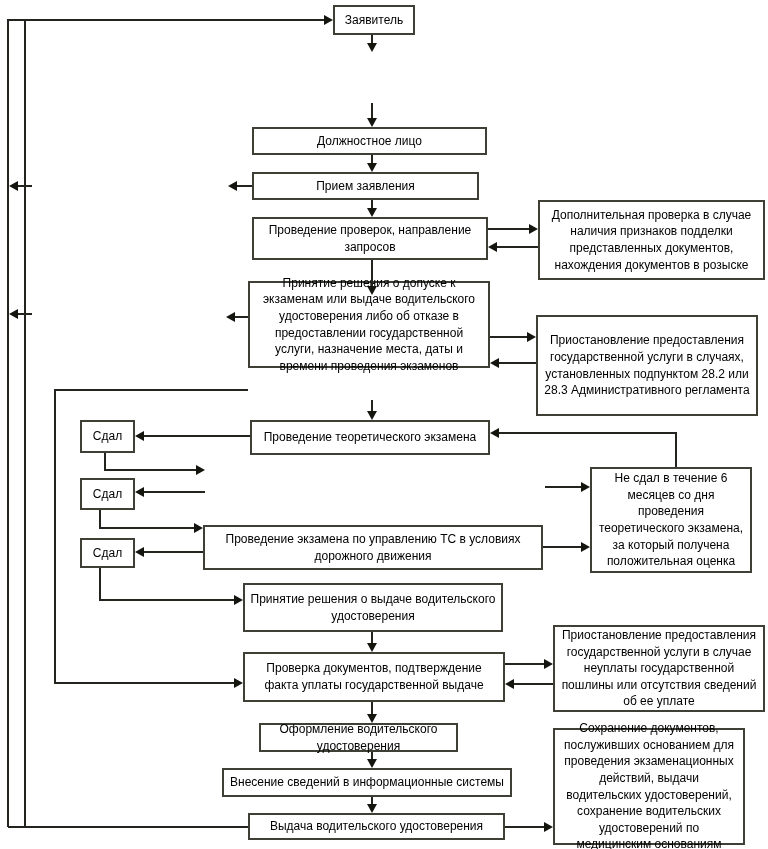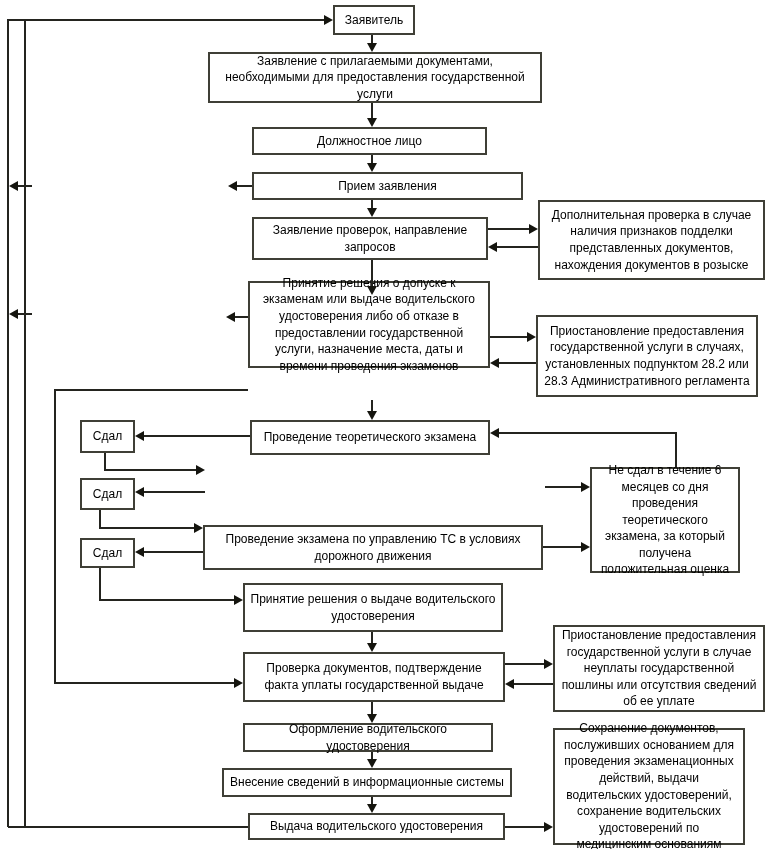--- a/index.html
+++ b/index.html
@@ -26,37 +26,36 @@
   .ar-r{border-top:5px solid transparent;border-bottom:5px solid transparent;border-left:9px solid #15150f;}
   .ar-l{border-top:5px solid transparent;border-bottom:5px solid transparent;border-right:9px solid #15150f;}
   .ar-d{border-left:5px solid transparent;border-right:5px solid transparent;border-top:9px solid #15150f;}
 </style>
 </head>
 <body>
 
 <div id="canvas">
 
   <div class="node" style="left:333px;top:5px;width:82px;height:30px">Заявитель</div>
-  <div class="node" style="left:208px;top:52px;width:334px;height:51px">Заявление с прилагаемыми документами, необходимыми для предоставления государственной услуги</div>
   <div class="node" style="left:252px;top:127px;width:235px;height:28px">Должностное лицо</div>
-  <div class="node" style="left:252px;top:172px;width:271px;height:28px">Прием заявления</div>
-  <div class="node" style="left:252px;top:217px;width:236px;height:43px">Заявление проверок, направление запросов</div>
+  <div class="node" style="left:252px;top:172px;width:227px;height:28px">Прием заявления</div>
+  <div class="node" style="left:252px;top:217px;width:236px;height:43px">Проведение проверок, направление запросов</div>
   <div class="node" style="left:538px;top:200px;width:227px;height:80px">Дополнительная проверка в случае наличия признаков подделки представленных документов, нахождения документов в розыске</div>
   <div class="node" style="left:248px;top:281px;width:242px;height:87px">Принятие решения о допуске к экзаменам или выдаче водительского удостоверения либо об отказе в предоставлении государственной услуги, назначение места, даты и времени проведения экзаменов</div>
-  <div class="node" style="left:536px;top:315px;width:222px;height:82px">Приостановление предоставления государственной услуги в случаях, установленных подпунктом 28.2 или 28.3 Административного регламента</div>
+  <div class="node" style="left:536px;top:315px;width:222px;height:101px">Приостановление предоставления государственной услуги в случаях, установленных подпунктом 28.2 или 28.3 Административного регламента</div>
   <div class="node" style="left:250px;top:420px;width:240px;height:35px">Проведение теоретического экзамена</div>
   <div class="node" style="left:80px;top:420px;width:55px;height:33px">Сдал</div>
   <div class="node" style="left:80px;top:478px;width:55px;height:32px">Сдал</div>
   <div class="node" style="left:203px;top:525px;width:340px;height:45px">Проведение экзамена по управлению ТС в условиях дорожного движения</div>
   <div class="node" style="left:80px;top:538px;width:55px;height:30px">Сдал</div>
-  <div class="node" style="left:590px;top:467px;width:150px;height:106px">Не сдал в течение 6 месяцев со дня проведения теоретического экзамена, за который получена положительная оценка</div>
+  <div class="node" style="left:590px;top:467px;width:162px;height:106px">Не сдал в течение 6 месяцев со дня проведения теоретического экзамена, за который получена положительная оценка</div>
   <div class="node" style="left:243px;top:583px;width:260px;height:49px">Принятие решения о выдаче водительского удостоверения</div>
   <div class="node" style="left:243px;top:652px;width:262px;height:50px">Проверка документов, подтверждение факта уплаты государственной выдаче</div>
   <div class="node" style="left:553px;top:625px;width:212px;height:87px">Приостановление предоставления государственной услуги в случае неуплаты государственной пошлины или отсутствия сведений об ее уплате</div>
-  <div class="node" style="left:243px;top:723px;width:250px;height:29px">Оформление водительского удостоверения</div>
+  <div class="node" style="left:259px;top:723px;width:199px;height:29px">Оформление водительского удостоверения</div>
   <div class="node" style="left:222px;top:768px;width:290px;height:29px">Внесение сведений в информационные системы</div>
   <div class="node" style="left:248px;top:813px;width:257px;height:27px">Выдача водительского удостоверения</div>
   <div class="node" style="left:553px;top:728px;width:192px;height:117px">Сохранение документов, послуживших основанием для проведения экзаменационных действий, выдачи водительских удостоверений, сохранение водительских удостоверений по медицинским основаниям</div>
 
   <div class="vline" style="left:371px;top:35px;height:9px"></div>
   <div class="ar ar-d" style="left:367px;top:43px"></div>
   <div class="vline" style="left:371px;top:103px;height:16px"></div>
   <div class="ar ar-d" style="left:367px;top:118px"></div>
   <div class="vline" style="left:371px;top:155px;height:9px"></div>
   <div class="ar ar-d" style="left:367px;top:163px"></div>

